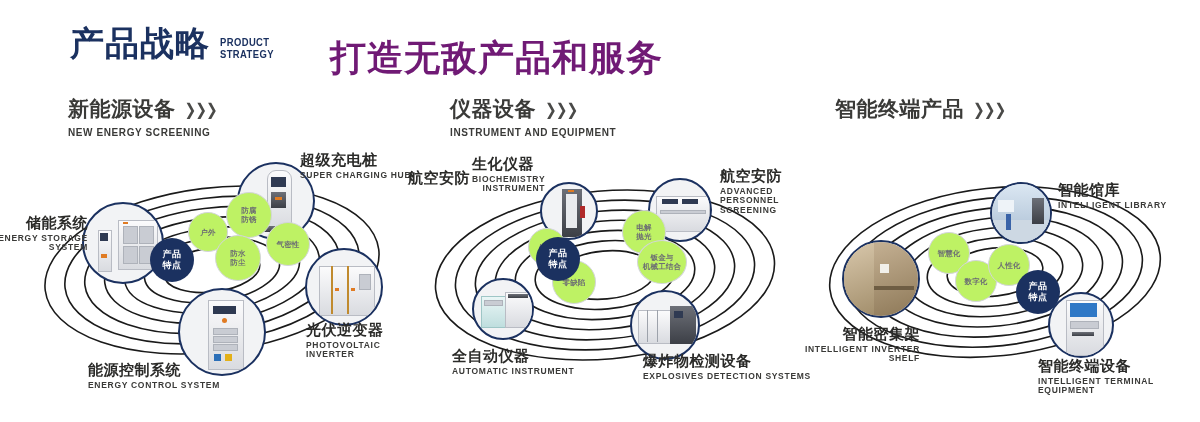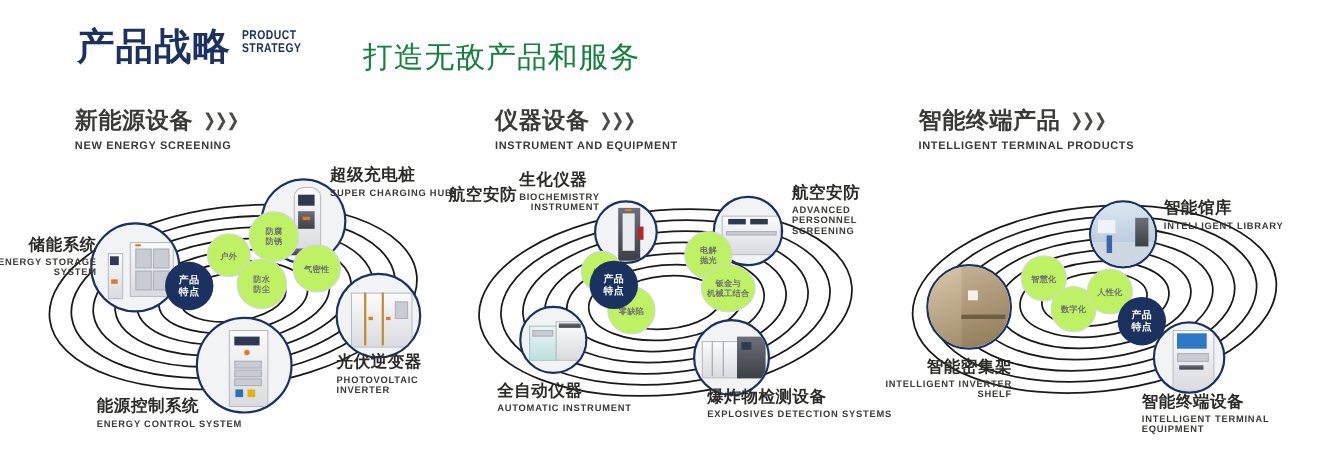--- a/index.html
+++ b/index.html
@@ -8,35 +8,35 @@
     width:1200px;height:422px;
     background:#ffffff;
     font-family:"Liberation Sans","DejaVu Sans",sans-serif;
     overflow:hidden;
     position:relative;
     color:#231f20;
   }
   .page{position:relative;width:1200px;height:422px;}
 
   
-  .hdr{position:absolute;left:70px;top:26px;display:flex;align-items:flex-start;}
+  .hdr{position:absolute;left:70px;top:26px;display:flex;align-items:flex-end;}
   .hdr-cn{
     font-size:34px;font-weight:bold;letter-spacing:1px;
     color:#1b3160;line-height:1;
     font-family:"Liberation Sans","DejaVu Sans",sans-serif;
   }
   .hdr-en{
     margin-left:10px;color:#1b3160;font-weight:bold;
     font-size:11.5px;line-height:12px;letter-spacing:.5px;
     transform:scaleX(.82);transform-origin:left center;
     white-space:pre-line;
   }
   .hdr-tag{
     position:absolute;left:330px;top:34px;
-    font-size:27px;font-weight:normal;color:#15803d;letter-spacing:1px;
+    font-size:36px;font-weight:bold;color:#701a75;letter-spacing:1px;
   }
 
   
   .sect{position:absolute;}
   .sect .s-cn{
     font-size:21px;font-weight:bold;color:#3a3a38;letter-spacing:.5px;
     display:flex;align-items:center;
   }
   .sect .s-arrows{
     margin-left:9px;font-size:14px;color:#4a4a48;letter-spacing:-1px;
@@ -133,21 +133,20 @@
       <span class="s-arrows">❯❯❯</span>
     </div>
     <div class="s-en">INSTRUMENT AND EQUIPMENT</div>
   </div>
 
   <div class="sect" id="sect-3">
     <div class="s-cn">
       <span>智能终端产品</span>
       <span class="s-arrows">❯❯❯</span>
     </div>
-    <div class="s-en">INTELLIGENT TERMINAL PRODUCTS</div>
   </div>
 
   <div class="cluster" id="cluster-1">
     <svg width="420" height="250" viewBox="0 0 420 250">
       <g fill="none" stroke="#1a1a1a" stroke-width="1.6" transform="rotate(-7 212 120)">
         <ellipse cx="212" cy="120" rx="48" ry="22"></ellipse>
         <ellipse cx="212" cy="120" rx="68" ry="32"></ellipse>
         <ellipse cx="212" cy="120" rx="88" ry="42"></ellipse>
         <ellipse cx="212" cy="120" rx="108" ry="52"></ellipse>
         <ellipse cx="212" cy="120" rx="128" ry="62"></ellipse>

